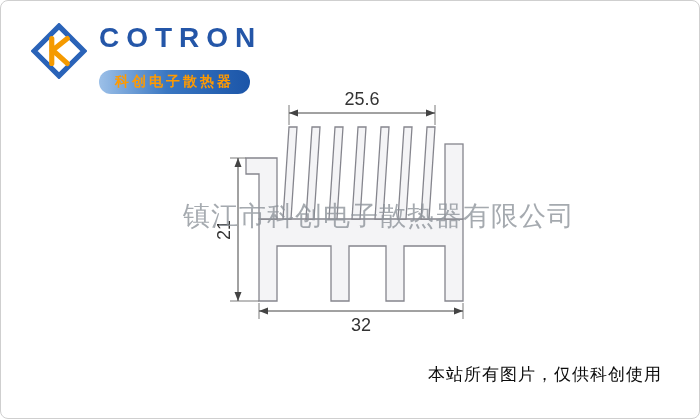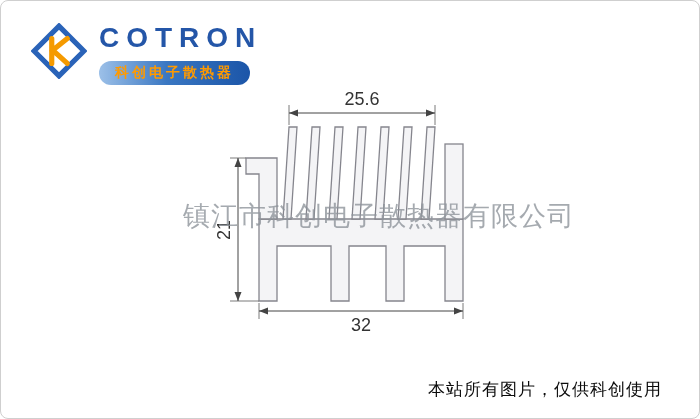--- a/index.html
+++ b/index.html
@@ -10,35 +10,35 @@
   }
   
   .logo{position:absolute;top:22px;left:30px;display:flex;align-items:flex-start;gap:12px;}
   .logo-icon{width:56px;height:56px;flex:0 0 auto;}
   .logo-text{display:flex;flex-direction:column;align-items:flex-start;}
   .brand{
     color:#2456a8;font-size:28px;font-weight:bold;letter-spacing:7px;
     line-height:30px;white-space:nowrap;
   }
   .tagline{
-    margin-top:8px;padding:3px 16px;border-radius:12px;
+    margin-top:17px;padding:3px 16px;border-radius:12px;
     background:linear-gradient(90deg,#9cc0e8 0%,#3a77c2 45%,#1b55a8 100%);
     color:#ff9a00;font-size:14px;font-weight:bold;letter-spacing:3px;
     white-space:nowrap;
   }
   
   .drawing-svg{position:absolute;left:0;top:0;z-index:1;}
   .watermark{
     position:absolute;left:182px;top:197px;z-index:2;
     font-size:27px;letter-spacing:1px;color:#8f959c;opacity:.8;
     white-space:nowrap;pointer-events:none;
   }
   
   .notice{
-    position:absolute;left:427px;top:377px;z-index:3;
+    position:absolute;left:427px;top:362px;z-index:3;
     font-size:17px;color:#0b0b0b;letter-spacing:1px;white-space:nowrap;
   }
   .profile{fill:#f4f4f6;stroke:#85858d;stroke-width:1.3;}
   .dimline{stroke:#444;stroke-width:1;}
   .extline{stroke:#6b6b6b;stroke-width:0.9;}
   .arrow{fill:#444;}
   .dimtext{fill:#333;font-size:18px;font-family:"Liberation Sans","DejaVu Sans",sans-serif;}
 </style>
 </head>
 <body>

